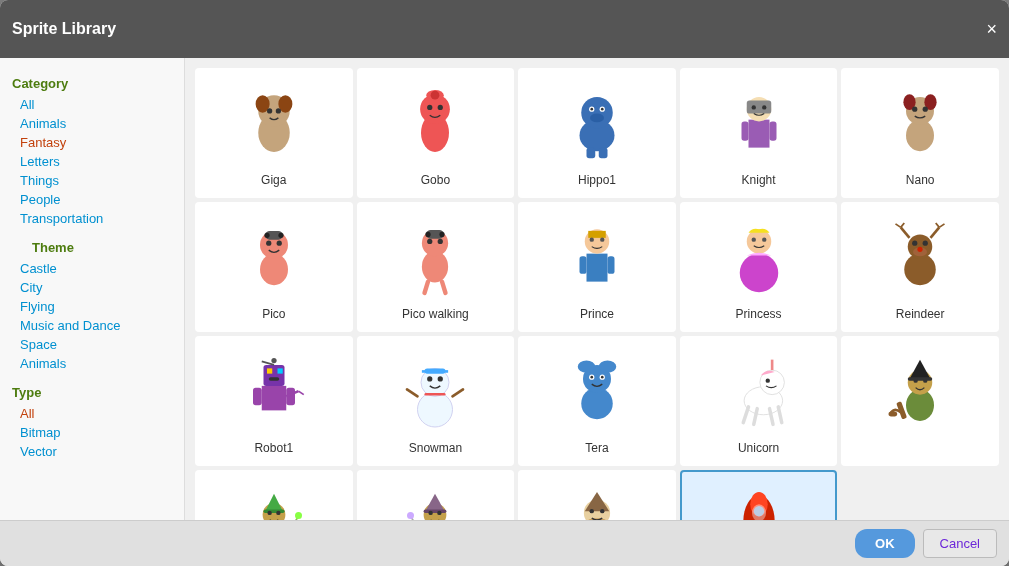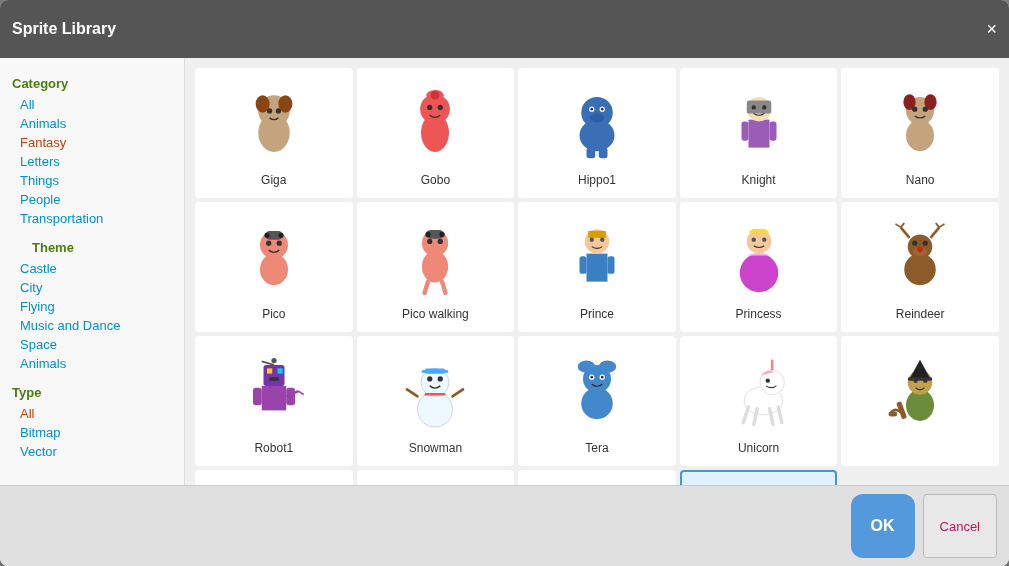--- a/index.html
+++ b/index.html
@@ -120,28 +120,28 @@
       padding: 8px 12px;
       display: flex;
       justify-content: flex-end;
       gap: 8px;
     }
     .btn-ok {
       background: #5599dd;
       color: white;
       border: none;
       border-radius: 12px;
-      padding: 23px 20px;
-      font-size: 16px;
+      padding: 6px 20px;
+      font-size: 13px;
       cursor: pointer;
       font-weight: bold;
     }
     .btn-cancel {
       background: #e8e8e8;
-      color: #be185d;
+      color: #6d28d9;
       border: 1px solid #bbb;
       border-radius: 4px;
       padding: 6px 16px;
       font-size: 13px;
       cursor: pointer;
     }
   </style>
 </head>
 <body>
 

